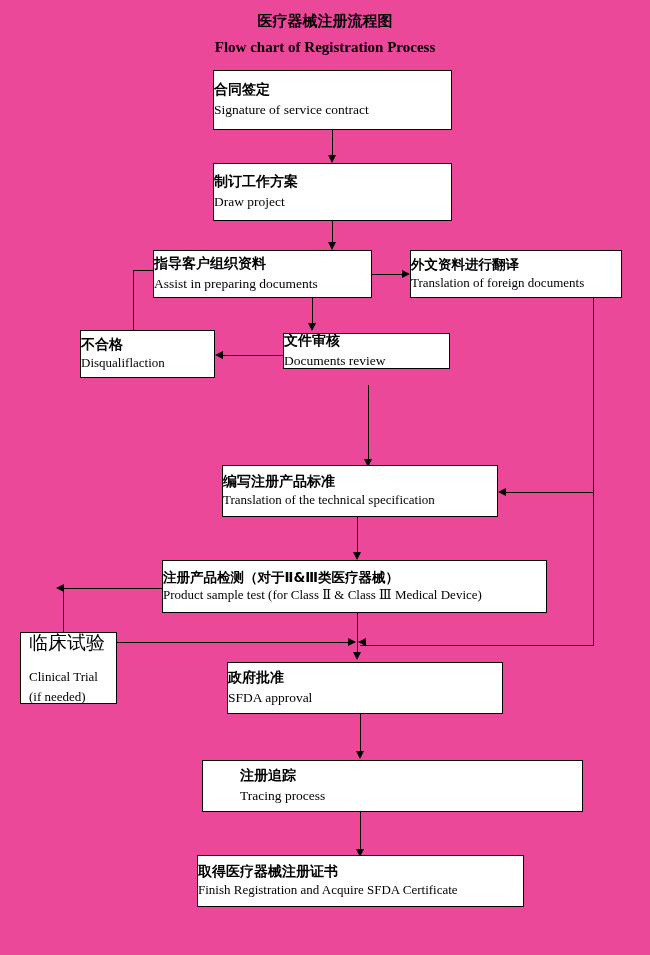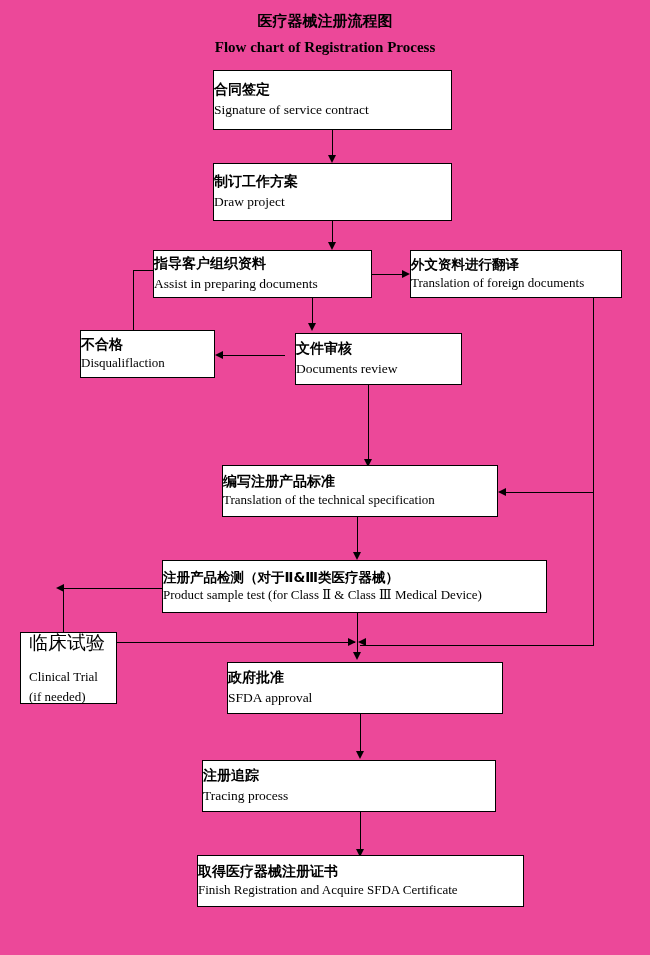--- a/index.html
+++ b/index.html
@@ -150,21 +150,21 @@
   <div class="arrow right" style="left:402px; top:270px;"></div>
 
   <div class="vline" style="left:312px; top:298px; height:28px;"></div>
   <div class="arrow down" style="left:308px; top:323px;"></div>
 
   <div class="node" style="left:80px; top:330px; width:135px; height:48px;">
     <div class="zh">不合格</div>
     <div class="en small">Disqualiflaction</div>
   </div>
 
-  <div class="node" style="left:295px; top:333px; width:167px; height:52px;">
+  <div class="node" style="left:283px; top:333px; width:167px; height:36px;">
     <div class="zh">文件审核</div>
     <div class="en">Documents review</div>
   </div>
 
   <div class="hline" style="left:223px; top:355px; width:62px;"></div>
   <div class="arrow left" style="left:215px; top:351px;"></div>
 
   <div class="vline" style="left:133px; top:270px; height:60px;"></div>
   <div class="hline" style="left:133px; top:270px; width:21px;"></div>
 
@@ -208,21 +208,21 @@
   <div class="arrow down" style="left:353px; top:652px;"></div>
 
   <div class="node" style="left:227px; top:662px; width:276px; height:52px;">
     <div class="zh">政府批准</div>
     <div class="en">SFDA approval</div>
   </div>
 
   <div class="vline" style="left:360px; top:714px; width:1px; height:42px;"></div>
   <div class="arrow down" style="left:356px; top:751px;"></div>
 
-  <div class="node" style="left:202px; top:760px; width:294px; height:52px;">
+  <div class="node" style="left:202px; top:760px; width:381px; height:52px;padding-left:37px;">
     <div class="zh">注册追踪</div>
     <div class="en">Tracing process</div>
   </div>
 
   <div class="vline" style="left:360px; top:812px; height:43px;"></div>
   <div class="arrow down" style="left:356px; top:849px;"></div>
 
   <div class="node" style="left:197px; top:855px; width:327px; height:52px;">
     <div class="zh">取得医疗器械注册证书</div>
     <div class="en small">Finish Registration and Acquire SFDA Certificate</div>

